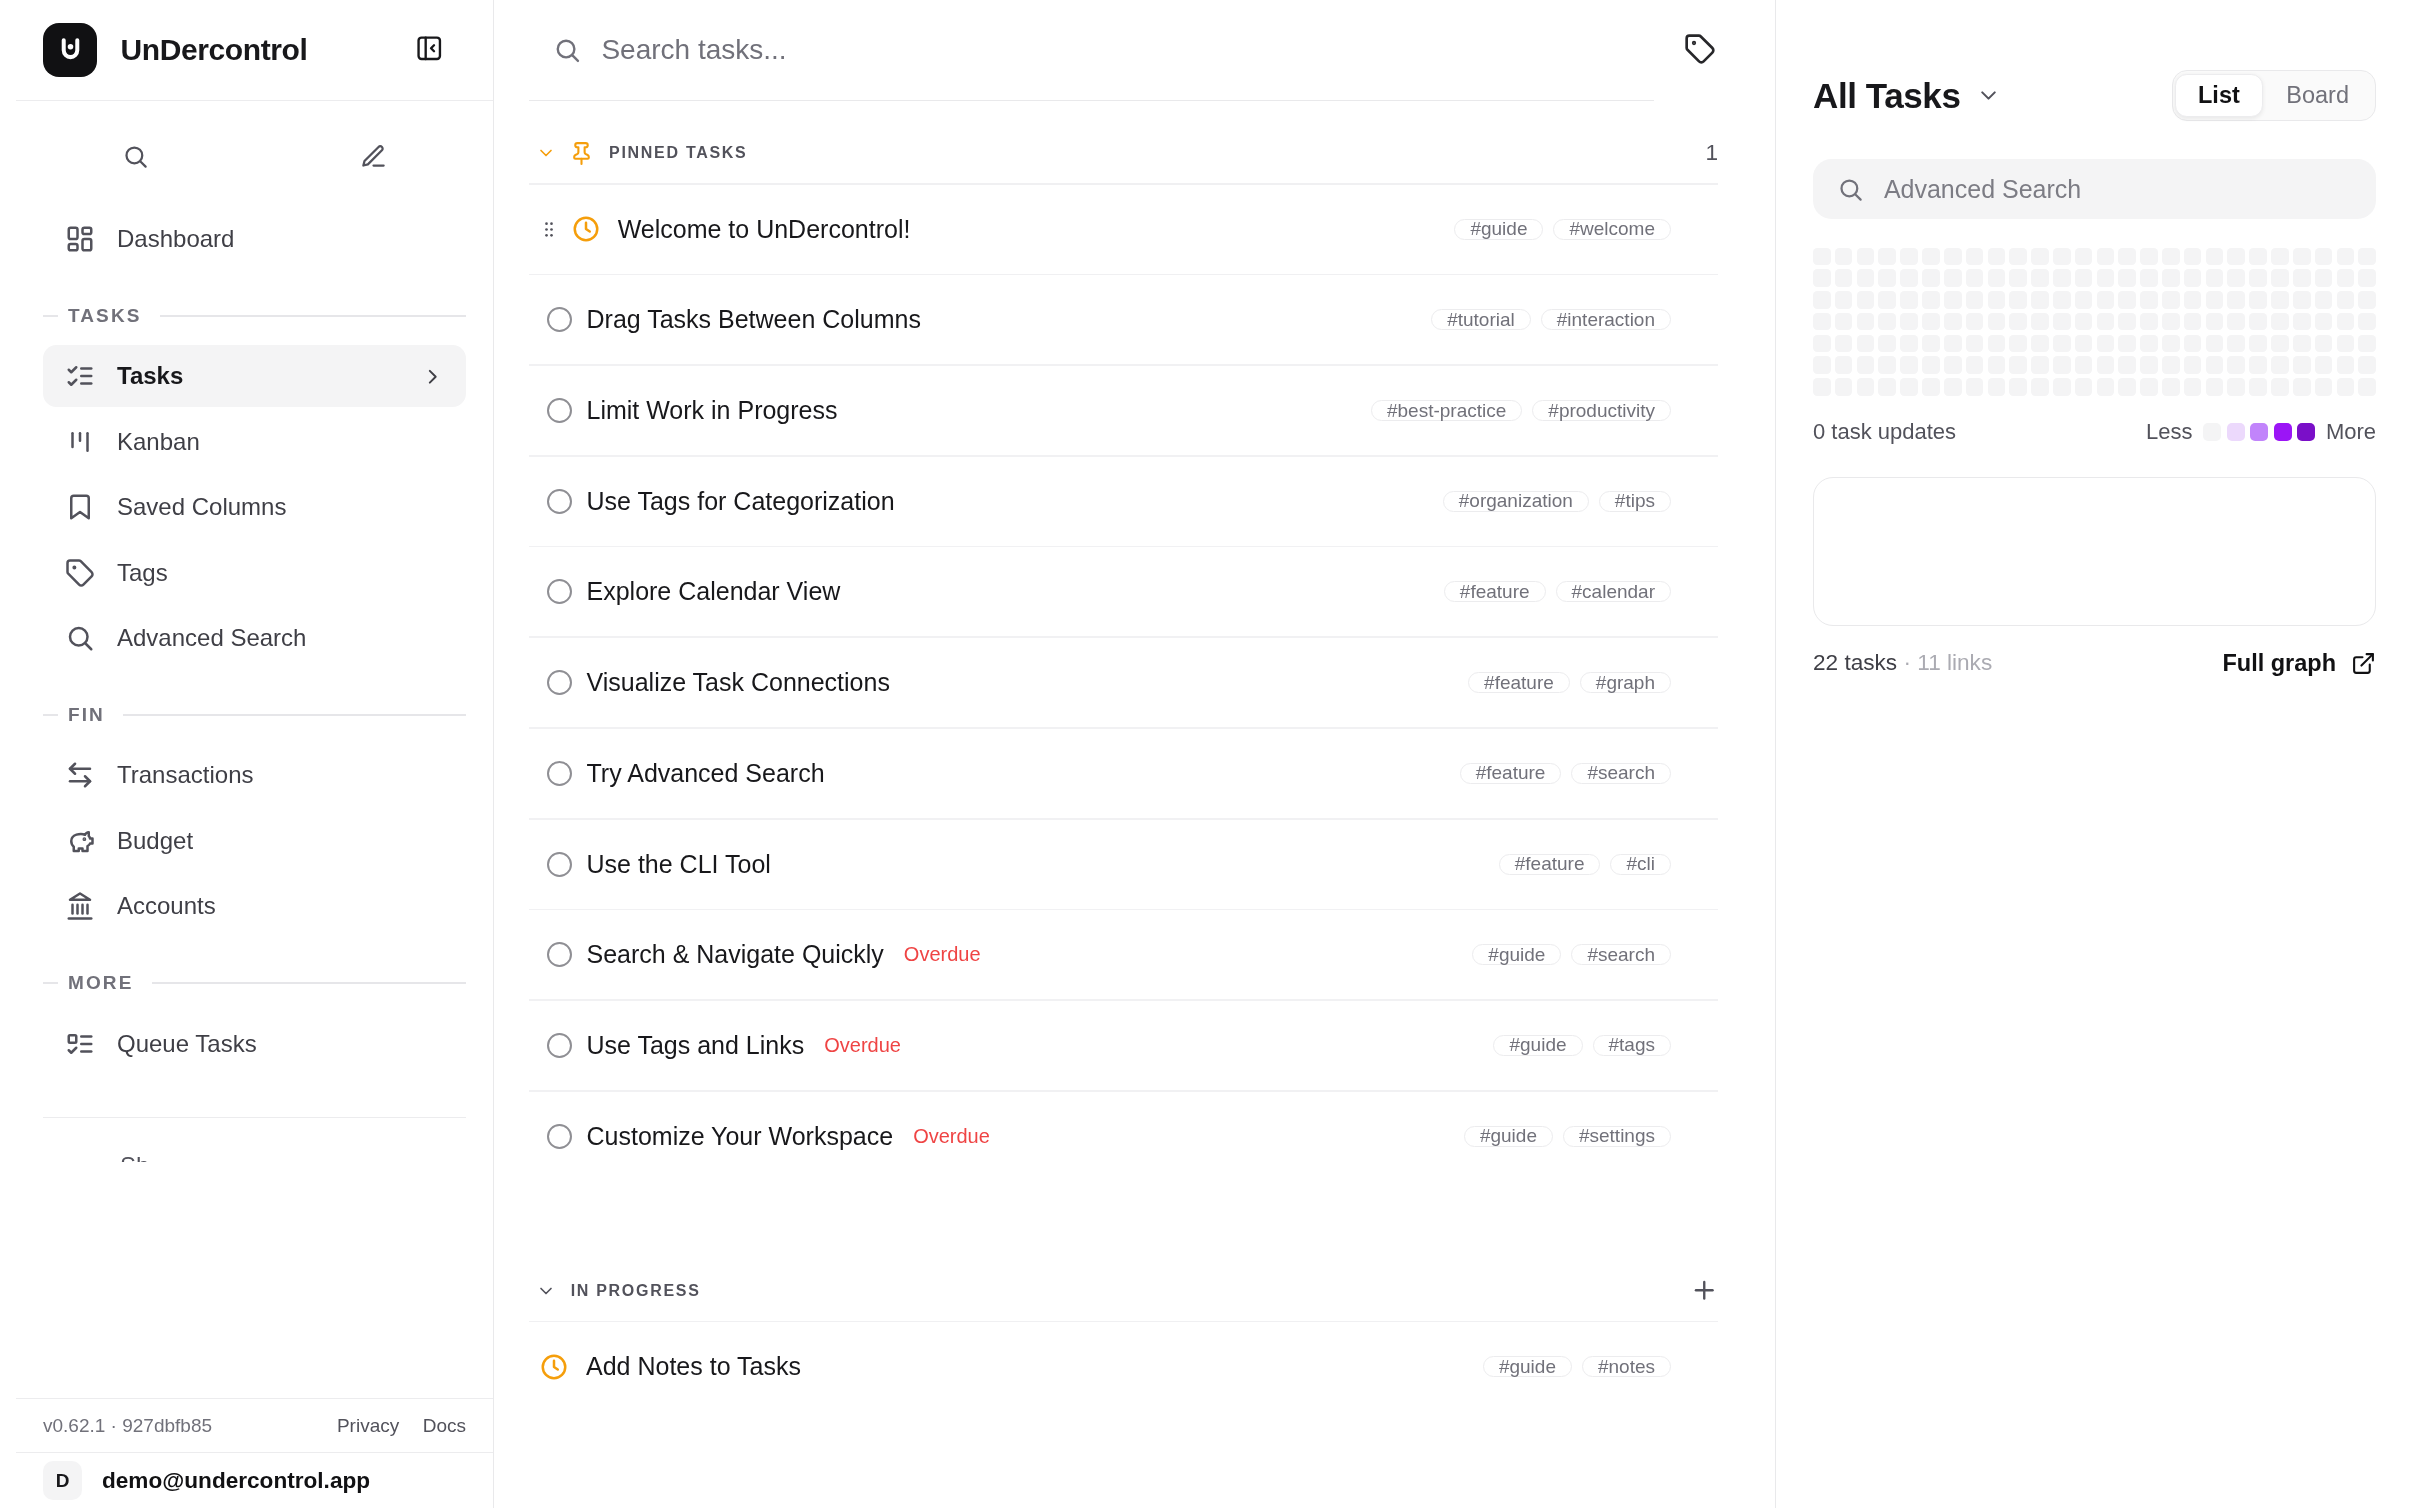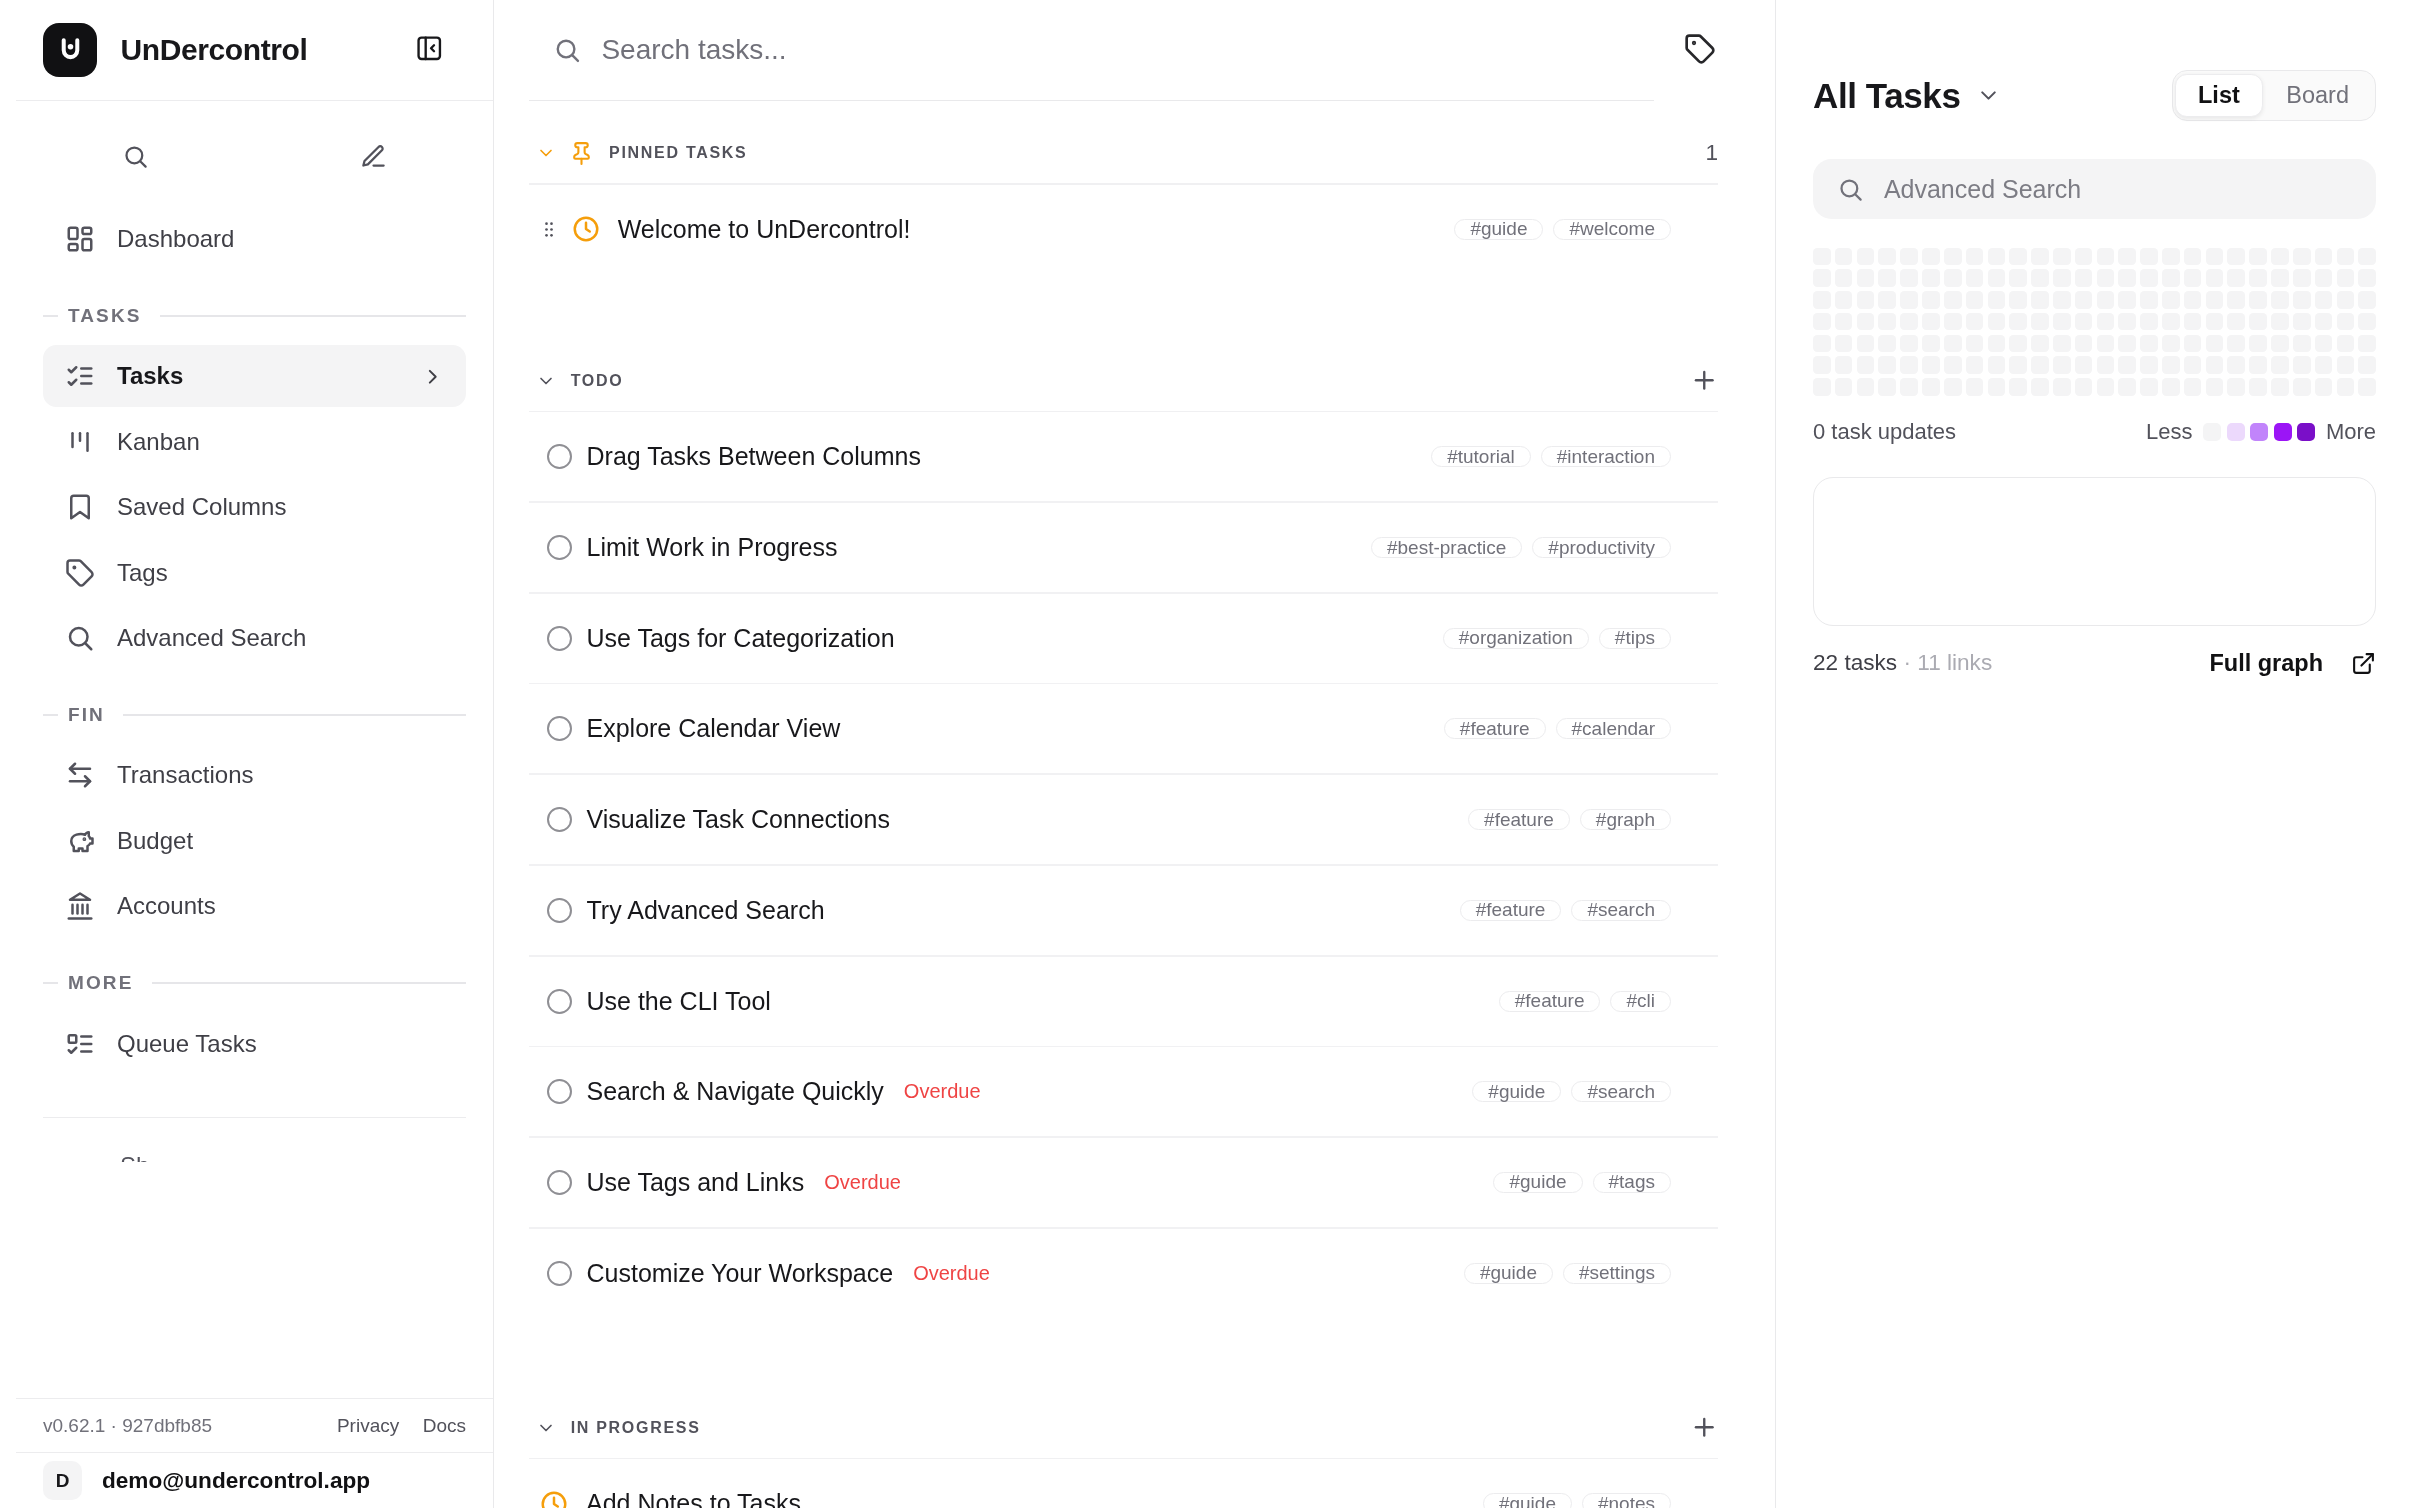--- a/index.html
+++ b/index.html
@@ -99,21 +99,21 @@
   .heat-meta{margin-top:23.5px;display:flex;align-items:center;font-size:22px;color:#52525b;}
   .legend{margin-left:auto;display:flex;align-items:center;gap:5.9px;}
   .legend .lsq{width:17.6px;height:17.6px;border-radius:5px;display:inline-block;}
   .legend .ltxt{color:#52525b;}
   .legend .ltxt.less{margin-right:5px;}
   .legend .ltxt.more{margin-left:5px;}
   .graph-box{margin-top:32px;height:149px;border:1.7px solid #e9e9eb;border-radius:20px;background:#fff;}
   .graph-meta{margin-top:23.5px;display:flex;align-items:center;}
   .stats{font-size:22.6px;color:#3f3f46;}
   .stats .dim{color:#ababb2;}
-  .fullgraph{margin-left:auto;display:flex;align-items:center;gap:28px;font-size:23.5px;font-weight:600;color:#111113;cursor:pointer;}
+  .fullgraph{margin-left:auto;display:flex;align-items:center;gap:15px;font-size:23.5px;font-weight:600;color:#111113;cursor:pointer;}
   .fullgraph .eicon{width:25px;height:25px;display:flex;color:#111113;}
   .fullgraph .eicon svg{width:25px;height:25px;}
 </style>
 </head>
 <body>
 
 <div class="app">
 
   <aside class="sidebar">
     <div class="side-head">
@@ -345,34 +345,20 @@
               </svg>
             </span>
             <span class="t-title">Welcome to UnDercontrol!</span>
             <span class="t-tags">
               <span class="pill">#guide</span>
               <span class="pill">#welcome</span>
             </span>
           </div>
         </section>
         <section class="group g-todo">
-          <div class="group-head">
-            <span class="gchev">
-              <svg viewBox="0 0 24 24" fill="none" stroke="currentColor" stroke-width="2" stroke-linecap="round" stroke-linejoin="round">
-                <path d="m6 9 6 6 6-6"></path>
-              </svg>
-            </span>
-            <span class="gtitle">TODO</span>
-            <button class="gadd">
-              <svg viewBox="0 0 24 24" fill="none" stroke="currentColor" stroke-width="2" stroke-linecap="round" stroke-linejoin="round">
-                <path d="M5 12h14"></path>
-                <path d="M12 5v14"></path>
-              </svg>
-            </button>
-          </div>
           <div class="g-divider"></div>
           <div class="task-row">
             <span class="checkbox"></span>
             <span class="t-title">Drag Tasks Between Columns</span>
             <span class="t-tags">
               <span class="pill">#tutorial</span>
               <span class="pill">#interaction</span>
             </span>
           </div>
           <div class="row-divider"></div>

